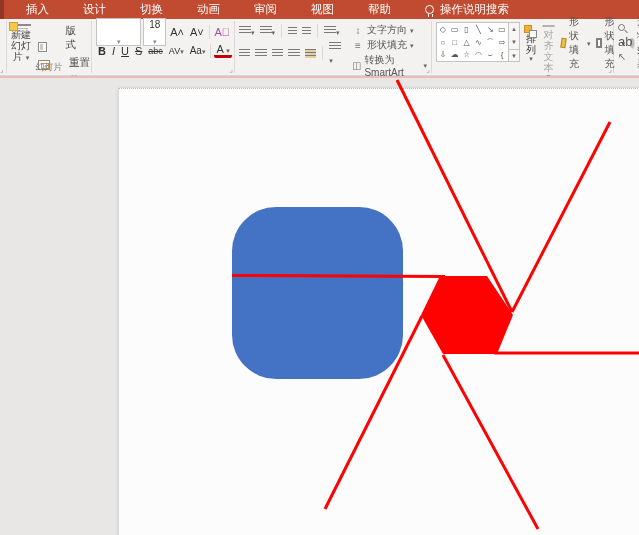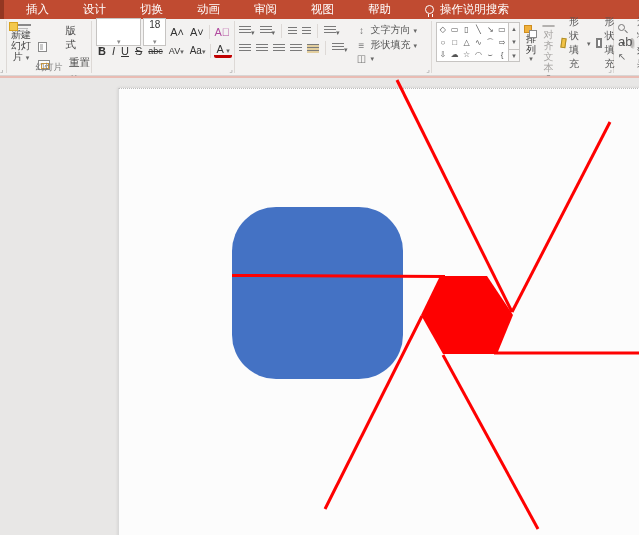--- a/index.html
+++ b/index.html
@@ -219,20 +219,21 @@
           <span>文字方向</span>
           <span class="caret">▾</span>
         </div>
         <div class="pr-item">
           <span class="pr-ic">≡</span>
           <span>形状填充</span>
           <span class="caret">▾</span>
         </div>
         <div class="pr-item">
           <span class="pr-ic">◫</span>
+          <span>转换为 SmartArt</span>
           <span class="caret">▾</span>
         </div>
       </div>
       <span class="launcher">⌟</span>
     </div>
     <div class="gsep"></div>
 
     <div class="rgroup g-draw">
       <div style="display:flex;">
         <div class="gallery">

